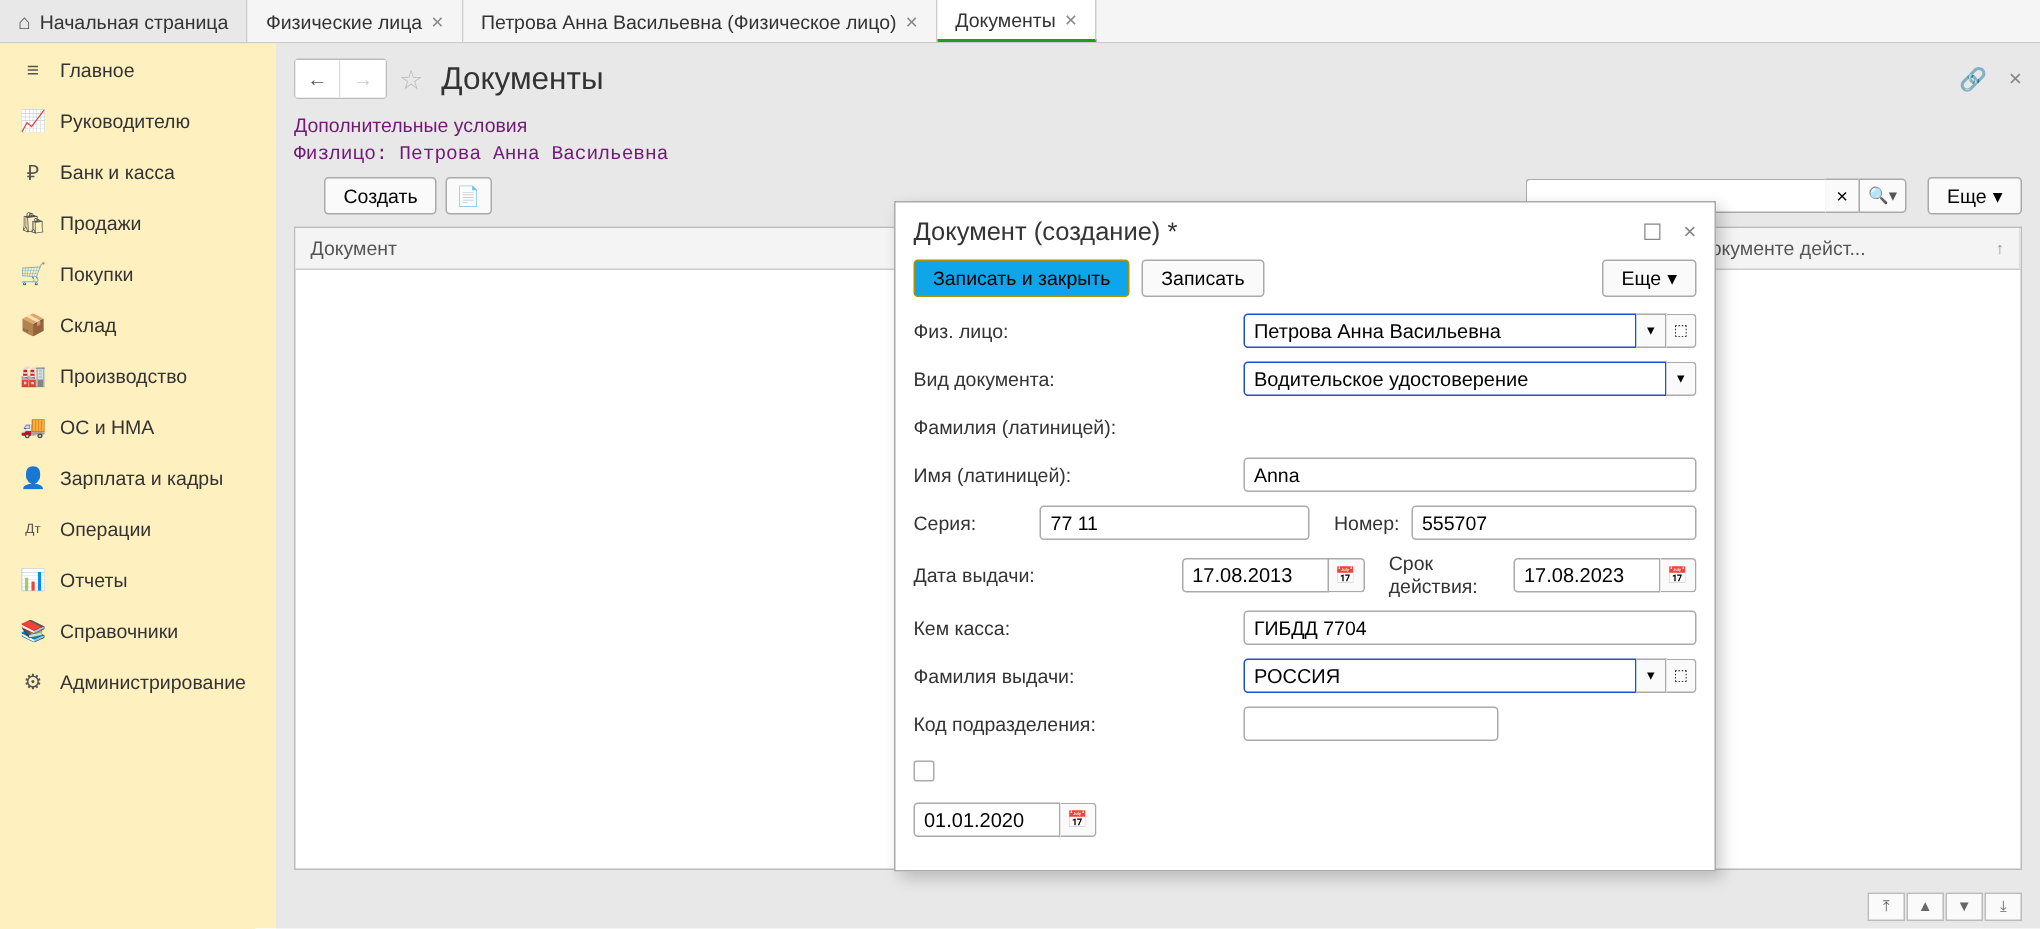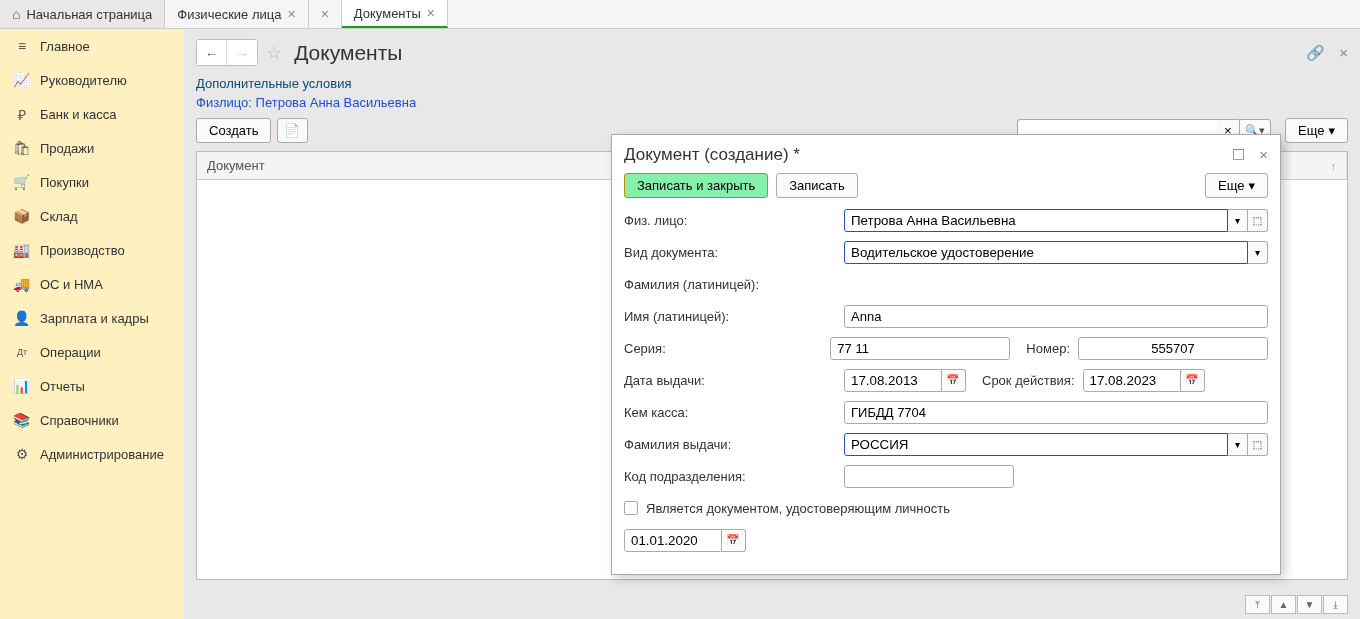--- a/index.html
+++ b/index.html
@@ -21,42 +21,42 @@
 .page-header { display: flex; align-items: center; padding: 10px 12px 6px; gap: 8px; }
 .nav-btn-group { display: flex; border: 1px solid #bbb; border-radius: 3px; background: #fff; }
 .nav-btn { width: 30px; height: 25px; display: flex; align-items: center; justify-content: center; border: none; background: #fff; cursor: pointer; color: #555; }
 .nav-btn:first-child { border-right: 1px solid #ddd; }
 .star { color: #bbb; font-size: 18px; cursor: pointer; }
 .page-title { font-size: 21px; color: #333; margin-left: 4px; }
 .header-right { margin-left: auto; display: flex; gap: 14px; align-items: center; color: #888; }
 .hdr-icon { cursor: pointer; font-size: 15px; }
 
 .page-body { padding: 0 12px 10px; flex: 1; display: flex; flex-direction: column; }
-.link-green { color: #0c4a6e; cursor: pointer; padding: 4px 0 2px; }
-.filter-line { color: #1d4ed8; padding: 2px 0 8px; }
-.toolbar-row { display: flex; gap: 6px; align-items: center; margin-bottom: 8px; }
+.link-green { color: #701a75; cursor: pointer; padding: 4px 0 2px; }
+.filter-line { color: #701a75; padding: 2px 0 8px; font-family: Liberation Mono, monospace; }
+.toolbar-row { display: flex; gap: 6px; align-items: center; margin-bottom: 8px; margin-left: 20px; }
 .btn { border: 1px solid #aaa; background: #fafafa; padding: 4px 12px; border-radius: 3px; cursor: pointer; font-size: 13px; display: inline-flex; align-items: center; gap: 4px; }
 .btn-icon { padding: 4px 6px; }
-.btn-yellow { background: #86efac; border-color: #b38f00; font-weight: 500; }
+.btn-yellow { background: #0ea5e9; border-color: #b38f00; font-weight: 500; }
 .tool-spacer { flex: 1; }
 .search-group { display: flex; }
 .search-input { width: 200px; border: 1px solid #aaa; border-right: none; padding: 3px 6px; border-radius: 3px 0 0 3px; }
 .search-clear { width: 22px; border: 1px solid #aaa; border-left: none; border-right: none; background: #fafafa; cursor: pointer; }
 .search-btn { width: 32px; border: 1px solid #aaa; background: #fafafa; border-radius: 0 3px 3px 0; cursor: pointer; font-size: 11px; color: #555; }
 
 .table-container { flex: 1; border: 1px solid #bbb; background: #fff; }
 .thead { display: flex; background: #f4f4f4; border-bottom: 1px solid #ccc; }
 .th { padding: 6px 10px; border-right: 1px solid #ddd; color: #555; flex: 1; }
 .th-last { flex: 1; text-align: left; display: flex; justify-content: space-between; align-items: center; }
 .sort-ind { color: #999; font-size: 11px; }
 
 .footer-nav { display: flex; justify-content: flex-end; padding: 5px 12px; gap: 1px; background: #e8e8e8; }
 .foot-btn { width: 25px; height: 19px; border: 1px solid #bbb; background: #fafafa; cursor: pointer; font-size: 10px; color: #666; display: flex; align-items: center; justify-content: center; }
 
-.modal { position: absolute; left: 427px; top: 105px; width: 670px; background: #fff; border: 1px solid #aaa; box-shadow: 4px 4px 10px rgba(0,0,0,0.2); }
+.modal { position: absolute; left: 412px; top: 105px; width: 548px; background: #fff; border: 1px solid #aaa; box-shadow: 4px 4px 10px rgba(0,0,0,0.2); }
 .modal-header { display: flex; align-items: center; padding: 10px 12px 8px; }
 .modal-title { font-size: 17px; color: #333; }
 .modal-close-group { margin-left: auto; display: flex; gap: 14px; color: #888; }
 .modal-toolbar { display: flex; gap: 8px; padding: 0 12px 10px; align-items: center; }
 .modal-body { padding: 0 12px 14px; }
 .form-row { display: flex; align-items: center; margin-bottom: 8px; min-height: 24px; }
 .form-label { width: 220px; color: #333; }
 .form-input { border: 1px solid #aaa; padding: 3px 6px; border-radius: 3px; font-size: 13px; }
 .input-full { flex: 1; display: flex; }
 .inp-text { flex: 1; border: 1px solid #1d4ed8; border-radius: 3px 0 0 3px; padding: 3px 6px; }
@@ -77,20 +77,21 @@
 <div class="tabs">
   <div class="tab home">
     <span class="home-icon">⌂</span>
     <span>Начальная страница</span>
   </div>
   <div class="tab">
     <span>Физические лица</span>
     <span class="tab-close">×</span>
   </div>
   <div class="tab">
+    <span>Петрова Анна Васильевна (Физическое лицо)</span>
     <span class="tab-close">×</span>
   </div>
   <div class="tab active">
     <span>Документы</span>
     <span class="tab-close">×</span>
   </div>
 </div>
 
 <div class="main">
   <div class="sidebar">
@@ -236,21 +237,21 @@
         <div class="form-row">
           <div class="form-label">Имя (латиницей):</div>
           <div class="input-full">
               <input class="form-input" style="flex: 1 1 0%;" value="Anna">
             </div>
         </div>
         <div class="form-row">
           <div class="form-label">Серия:</div>
           <input class="form-input inp-half" value="77 11" style="">
           <span class="label-mid">Номер:</span>
-          <input class="form-input" style="flex: 1 1 0%; text-align: center;" value="555707">
+          <input class="form-input" style="flex: 1 1 0%;" value="555707">
         </div>
         <div class="form-row">
           <div class="form-label">Дата выдачи:</div>
           <div class="date-group">
             <input class="date-inp" value="17.08.2013" style="">
             <button class="date-btn">📅</button>
           </div>
           <span class="label-mid">Срок действия:</span>
           <div class="date-group">
             <input class="date-inp" value="17.08.2023" style="">
@@ -270,21 +271,20 @@
             <button class="inp-btn">▾</button>
             <button class="inp-btn last">⬚</button>
           </div>
         </div>
         <div class="form-row">
           <div class="form-label">Код подразделения:</div>
           <input class="form-input" style="width: 170px;" value="">
         </div>
         <div class="form-row check-row">
           <div class="check-box"></div>
-          <span>Является документом, удостоверяющим личность</span>
         </div>
         <div class="form-row">
           <div class="date-group">
             <input class="date-inp" value="01.01.2020" style="">
             <button class="date-btn">📅</button>
           </div>
         </div>
       </div>
     </div>
   </div>

